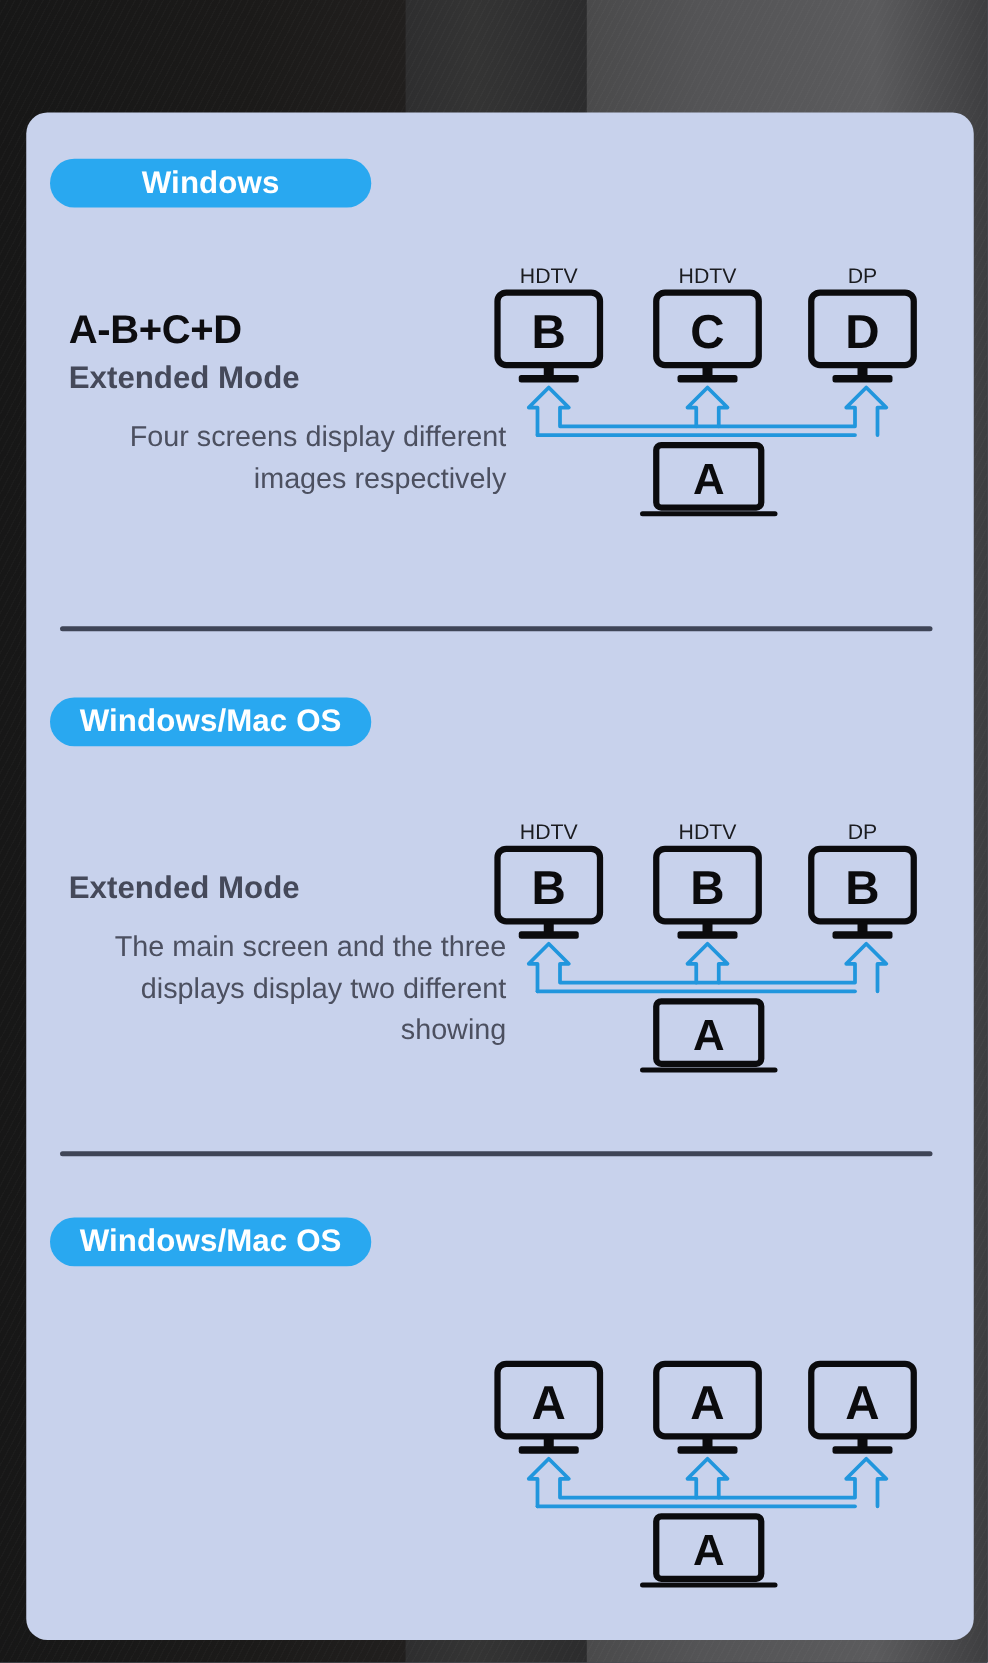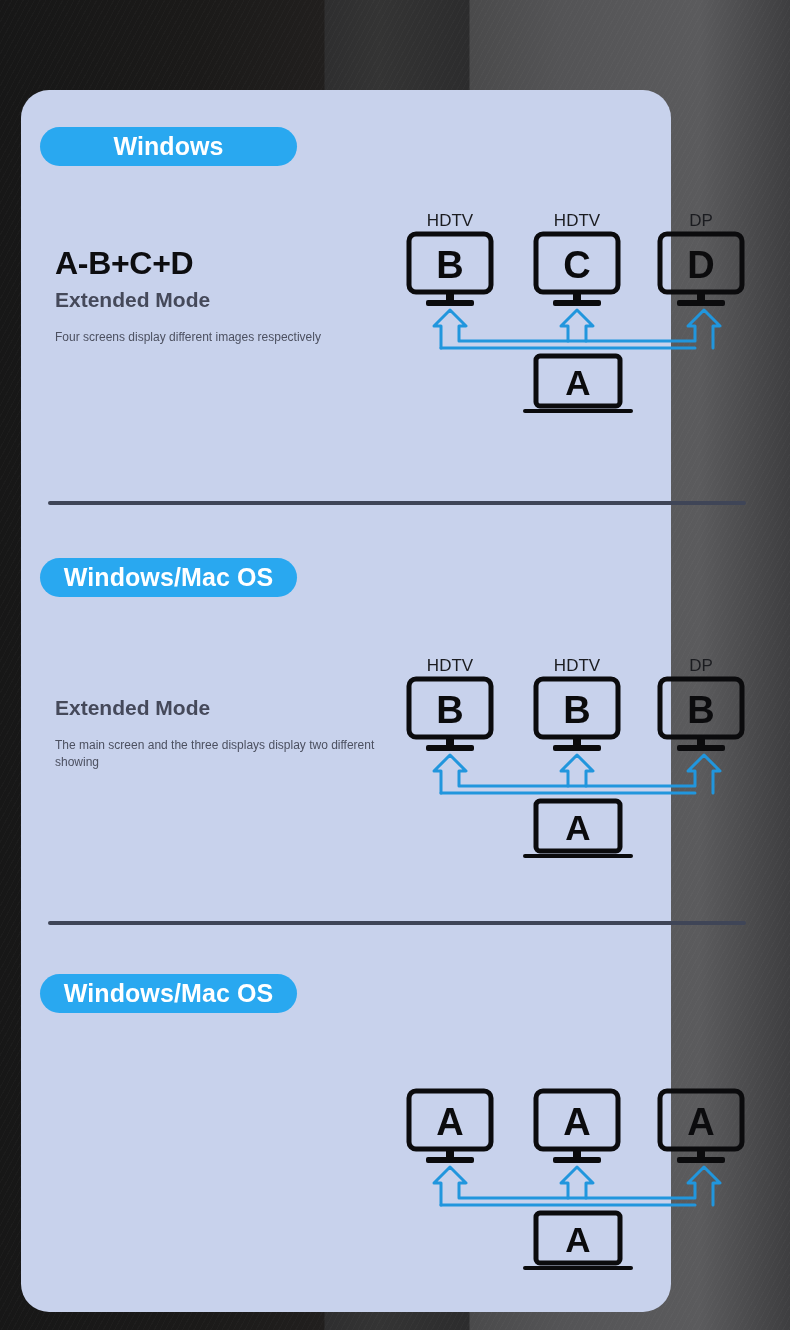--- a/index.html
+++ b/index.html
@@ -36,24 +36,24 @@
       rgba(0,0,0,0) 1px,
       rgba(0,0,0,0) 5px);
     opacity: .85;
   }
 
   
   #card {
     position: absolute;
     left: 21px;
     top: 90px;
-    width: 650px;
+    width: 758px;
     height: 1222px;
     background: #c8d2ec;
-    border-radius: 28px;
+    border-radius: 17px;
   }
 
   
   .section { position: absolute; left: 0; width: 100%; }
   #section-0 { top: 0px;   height: 413px; }
   #section-1 { top: 433px; height: 400px; }
   #section-2 { top: 853px; height: 369px; }
 
   .badge {
     position: absolute;
@@ -86,38 +86,39 @@
 
   .combo {
     font-size: 32px;
     font-weight: 700;
     color: #0d0d10;
     letter-spacing: -0.3px;
     margin: 0 0 8px 0;
     line-height: 1.05;
   }
   .mode {
-    font-size: 21px;
+    font-size: 25px;
     font-weight: 700;
     color: #45495a;
     margin: 0 0 18px 0;
     line-height: 1.05;
   }
   .desc {
-    font-size: 12px;
+    font-size: 23px;
     color: #4c5060;
     line-height: 1.42;
     margin: 0;
     max-width: 350px;
+    text-align: right;
   }
 
   
   .diagram {
     position: absolute;
-    left: 375px;
+    left: 364px;
     width: 350px;
     height: 210px;
   }
   #section-0 .diagram { top: 118px; }
   #section-1 .diagram { top: 130px; }
   #section-2 .diagram { top: 122px; }
 
   .diagram svg { display: block; }
 
   

